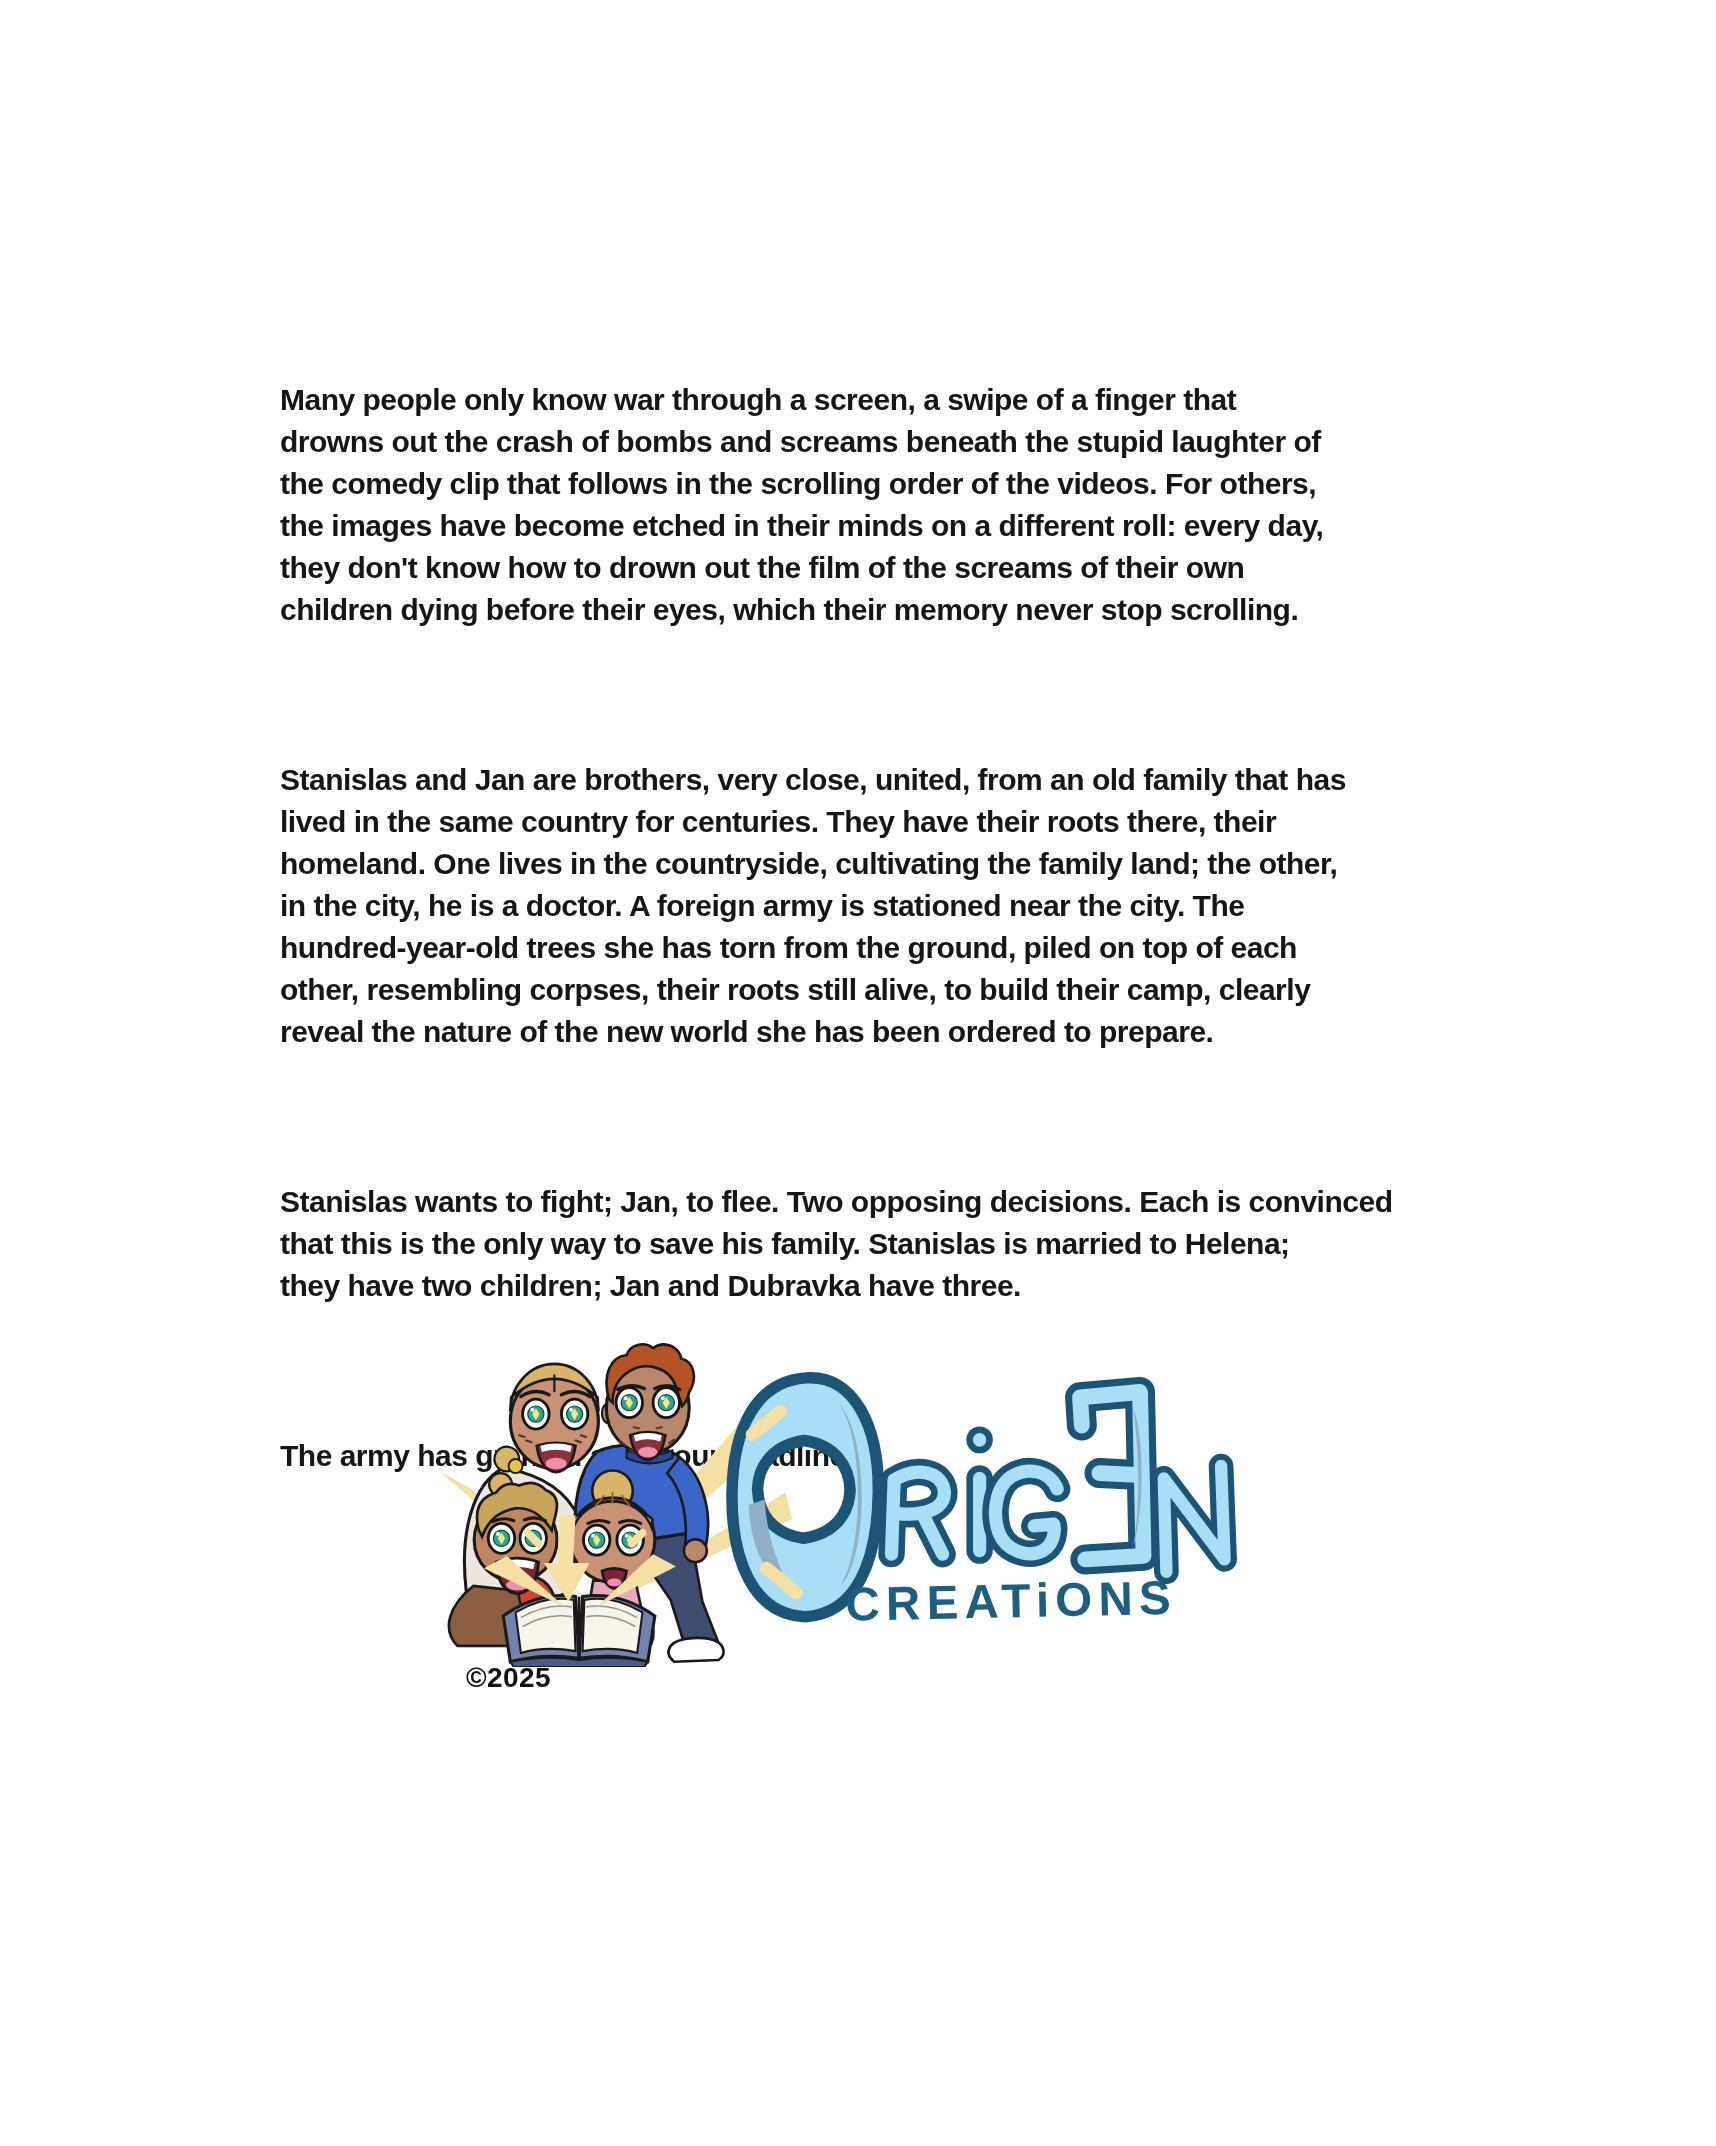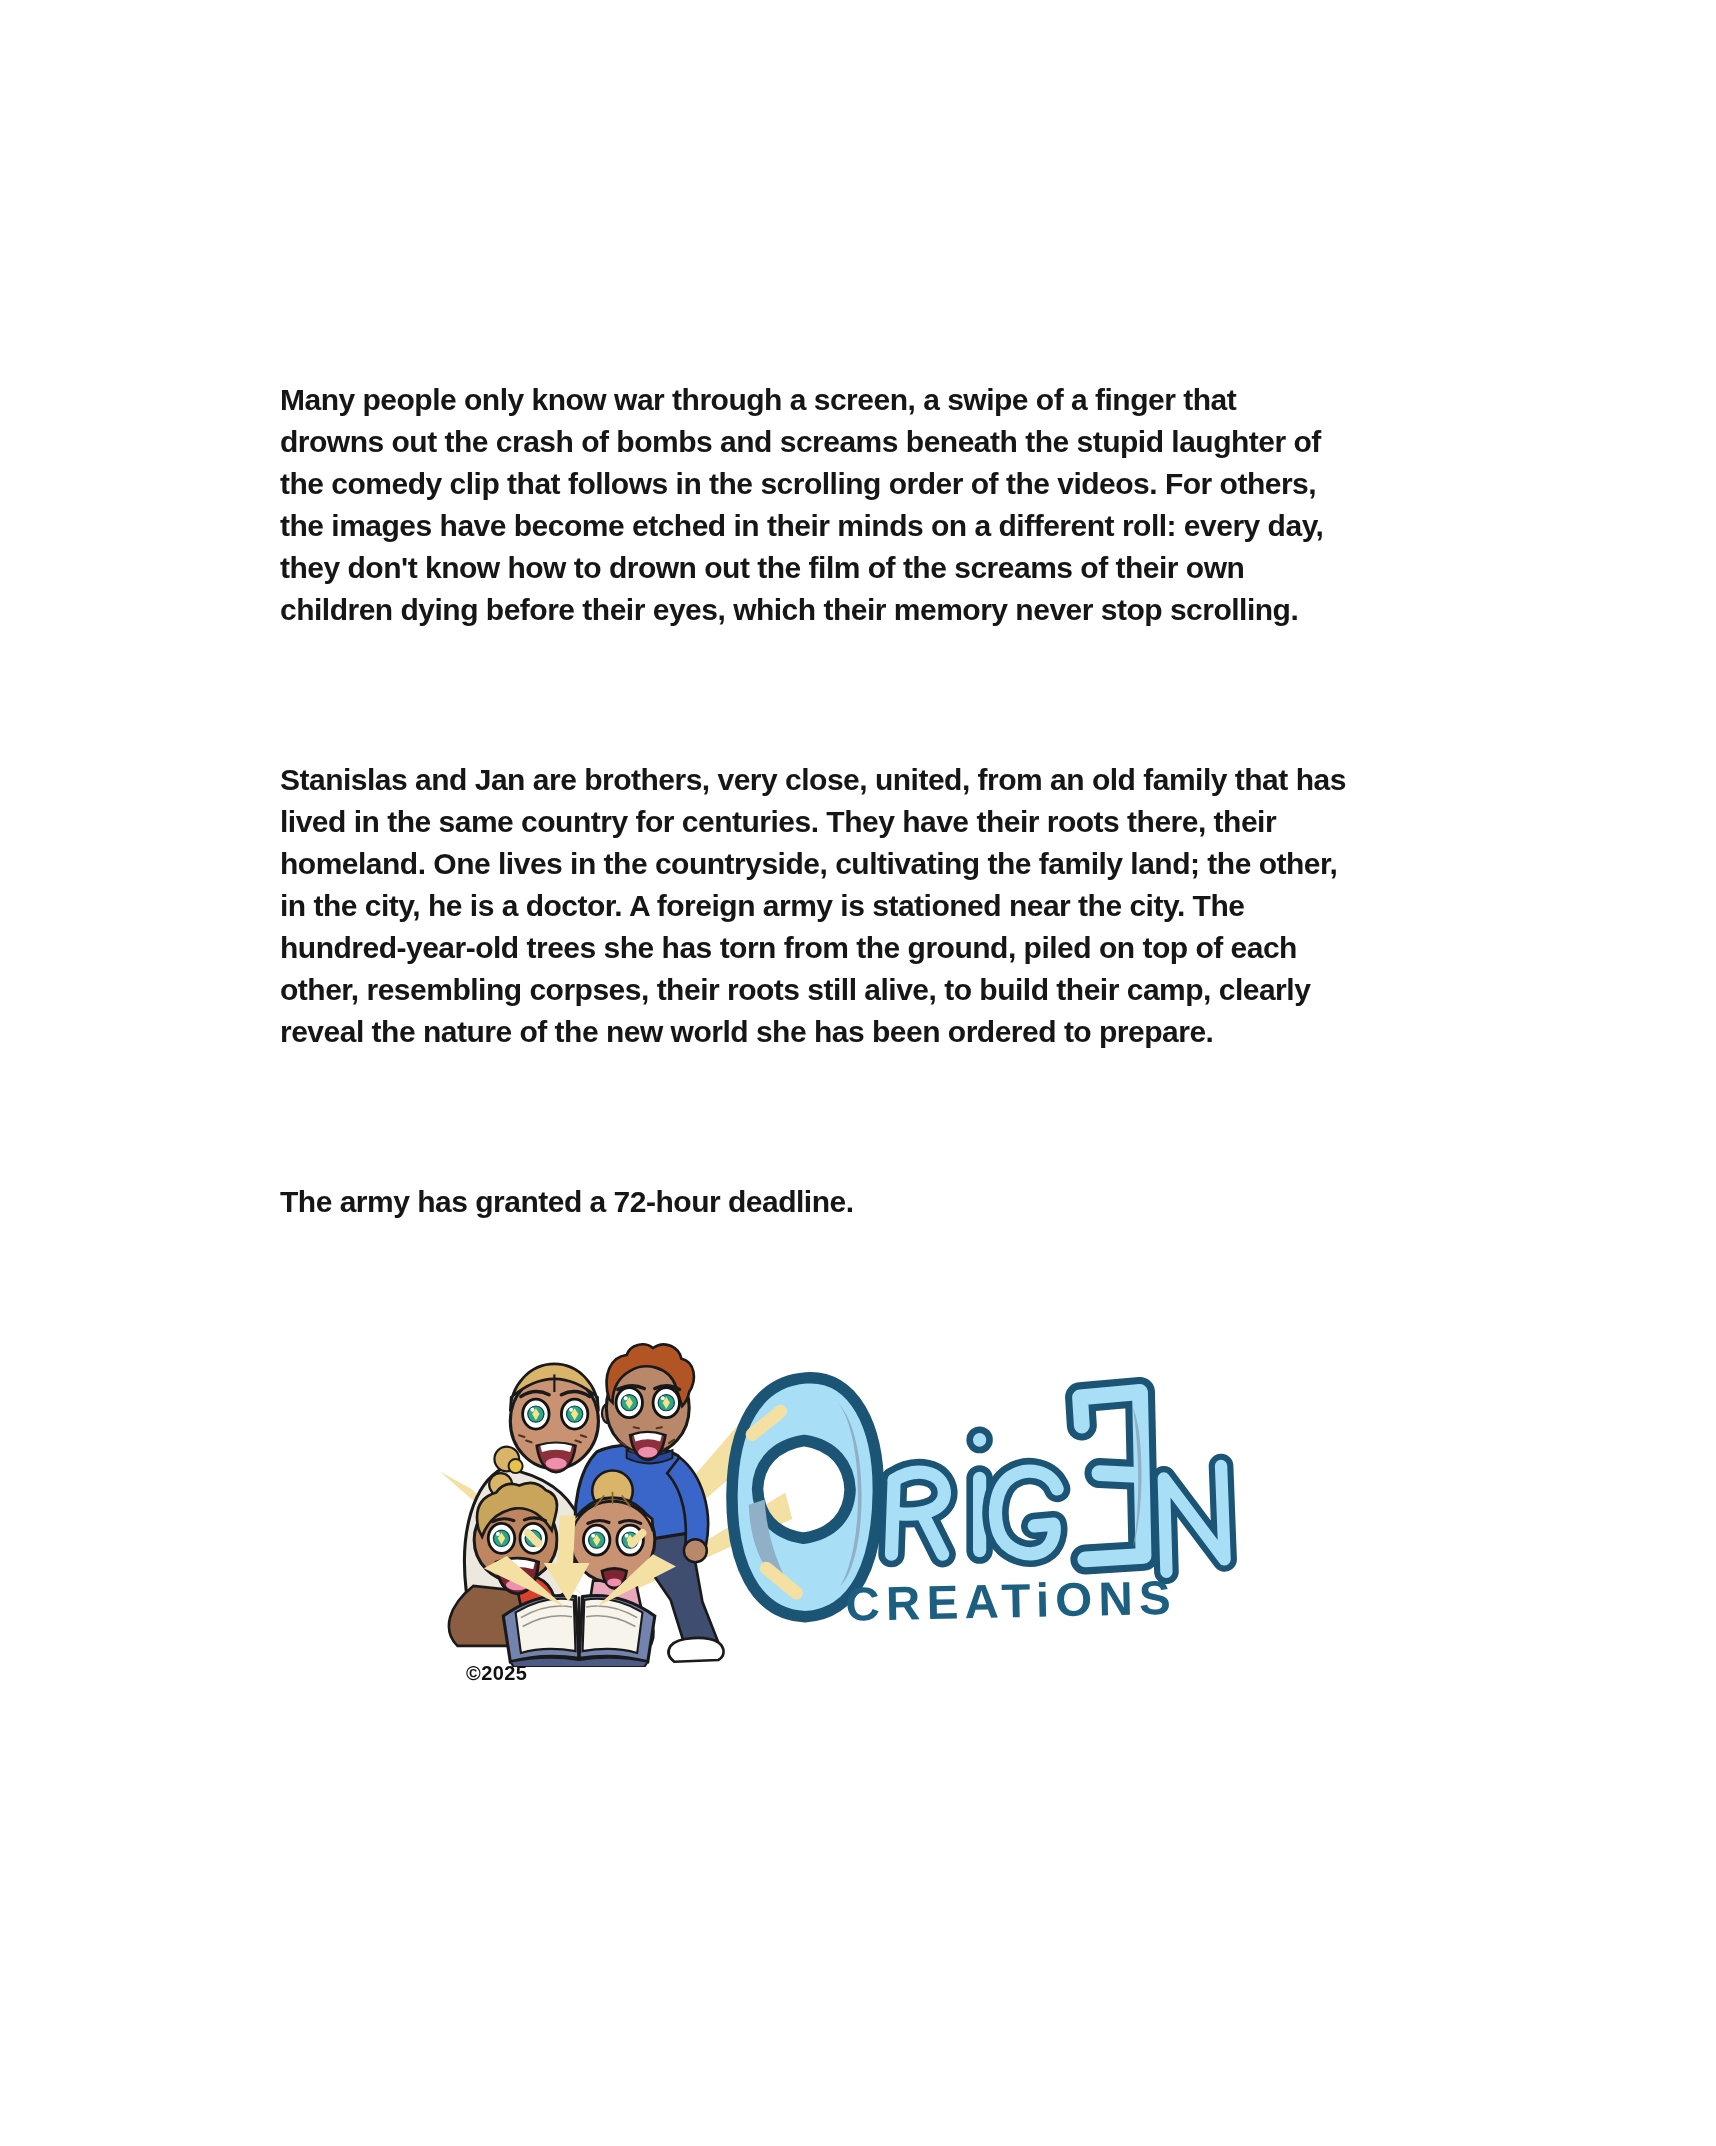--- a/index.html
+++ b/index.html
@@ -11,21 +11,21 @@
     position:absolute; left:280px; top:279px;
     font-weight:700; font-size:30px; line-height:42px; letter-spacing:-0.5px;
     color:#161616; white-space:pre;
   }
   .story p { margin:0 0 44px 0; }
   .logo-block { position:absolute; left:0; top:0; width:100%; height:100%; pointer-events:none; }
   .family-svg { position:absolute; left:422px; top:1295px; width:374px; height:356px; }
   .wordmark-svg { position:absolute; left:715px; top:1339px; width:568px; height:356px; }
   .copyright {
     position:absolute; left:466px; top:1646px;
-    font-weight:700; font-size:20px; color:#111111; letter-spacing:0.4px;
+    font-weight:700; font-size:28px; color:#111111; letter-spacing:0.4px;
   }
   .sr-only {
     position:absolute; width:0.9px; height:0.9px; overflow:hidden;
     clip:rect(0 0 0 0); white-space:nowrap;
   }
   .creations-text {
     font-family:"Liberation Sans", sans-serif; font-weight:700;
     letter-spacing:7px;
   }
 </style>
@@ -41,20 +41,23 @@
 the images have become etched in their minds on a different roll: every day,
 they don't know how to drown out the film of the screams of their own
 children dying before their eyes, which their memory never stop scrolling.</p>
     <p>Stanislas and Jan are brothers, very close, united, from an old family that has
 lived in the same country for centuries. They have their roots there, their
 homeland. One lives in the countryside, cultivating the family land; the other,
 in the city, he is a doctor. A foreign army is stationed near the city. The
 hundred-year-old trees she has torn from the ground, piled on top of each
 other, resembling corpses, their roots still alive, to build their camp, clearly
 reveal the nature of the new world she has been ordered to prepare.</p>
+    <p>Stanislas wants to fight; Jan, to flee. Two opposing decisions. Each is convinced
+that this is the only way to save his family. Stanislas is married to Helena;
+they have two children; Jan and Dubravka have three.</p>
     <p>The army has granted a 72-hour deadline.</p>
   </main>
 
   <div class="logo-block">
     <span class="sr-only">ORiG3N</span>
 
     <svg class="family-svg" viewBox="0 0 424 404" aria-hidden="false">
       <defs>
         <g id="eye">
           <ellipse rx="15" ry="17" fill="#ffffff" stroke="#141414" stroke-width="3.2"></ellipse>

